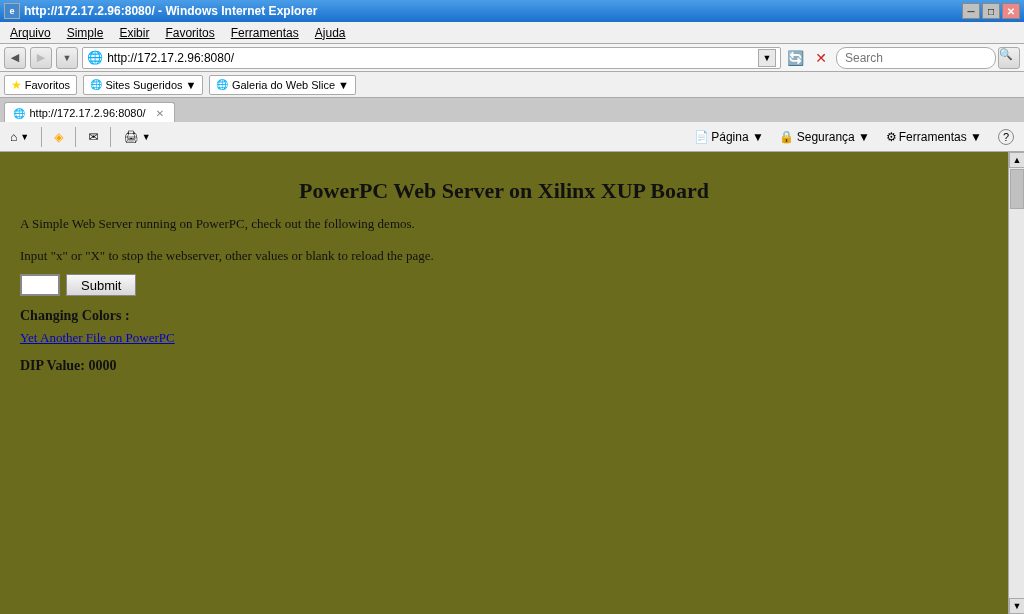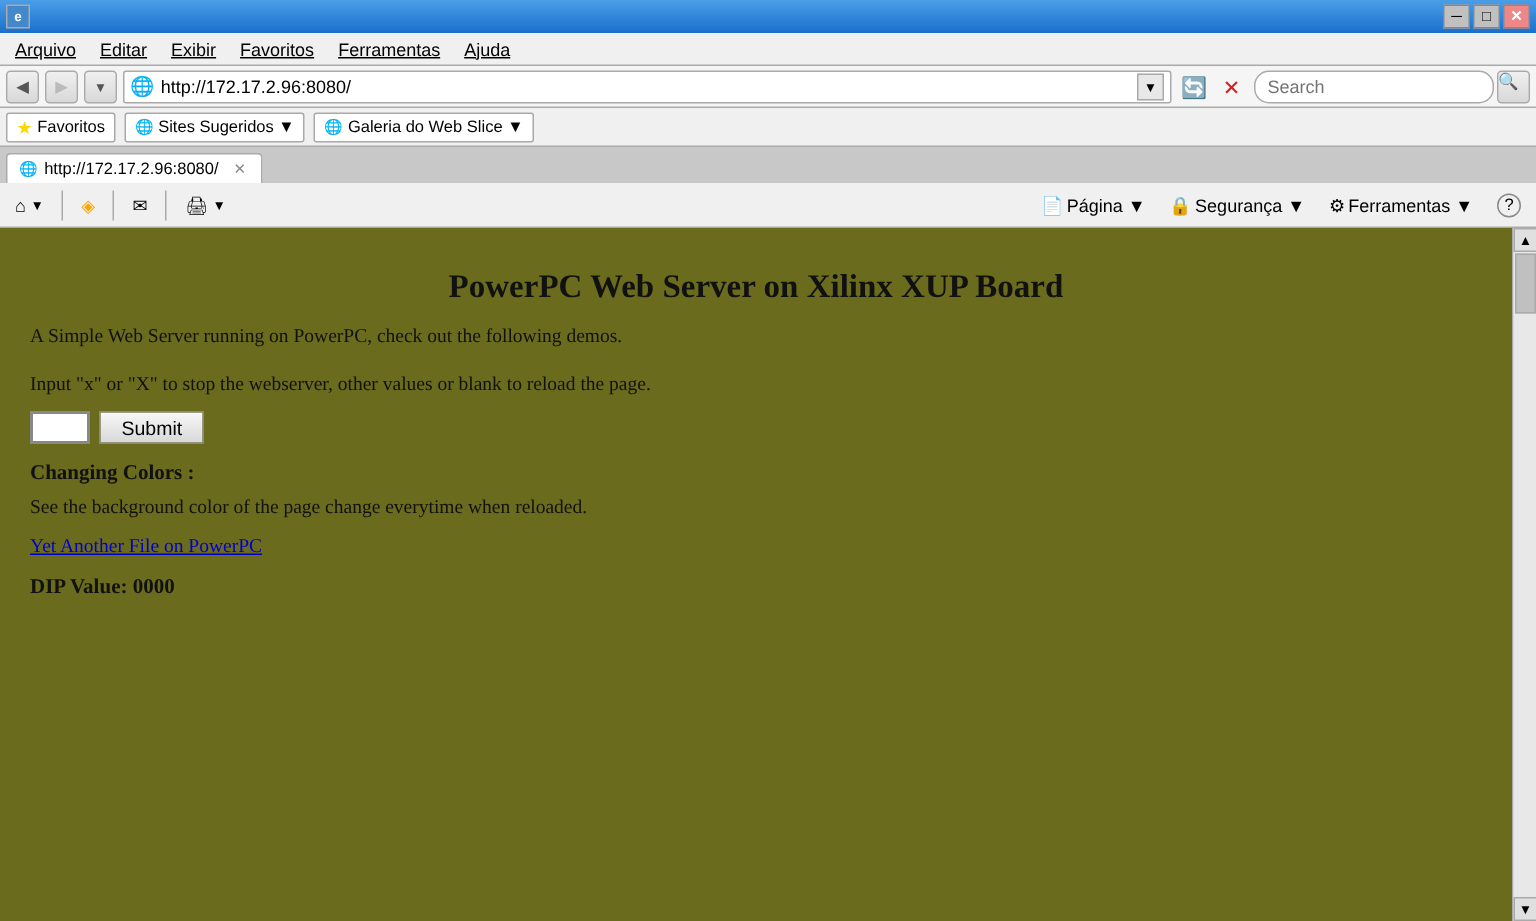--- a/index.html
+++ b/index.html
@@ -262,31 +262,32 @@
       font-family: 'Times New Roman', serif;
       font-size: 13px;
     }
   </style>
 </head>
 <body>
 
 <div class="title-bar">
   <div class="title-bar-left">
     <div class="title-icon">e</div>
+    <span>http://172.17.2.96:8080/ - Windows Internet Explorer</span>
   </div>
   <div class="title-bar-right">
     <div class="title-btn">─</div>
     <div class="title-btn">□</div>
     <div class="title-btn" style="background:#e88;color:white;">✕</div>
   </div>
 </div>
 
 <div class="menu-bar">
   <span class="menu-item">Arquivo</span>
-  <span class="menu-item">Editar</span>
+  <span class="menu-item">Simple</span>
   <span class="menu-item">Exibir</span>
   <span class="menu-item">Favoritos</span>
   <span class="menu-item">Ferramentas</span>
   <span class="menu-item">Ajuda</span>
 </div>
 
 <div class="address-area">
   <div class="nav-btn">◀</div>
   <div class="nav-btn" style="color:#bbb;">▶</div>
   <div class="nav-btn" style="font-size:9px;">▼</div>
@@ -374,21 +375,20 @@
 
     
     <p class="section-text">Input "x" or "X" to stop the webserver, other values or blank to reload the page.</p>
     <div class="submit-area">
       <input class="text-input" type="text" style="">
       <button class="submit-btn">Submit</button>
     </div>
 
     
     <div class="section-title">Changing Colors :</div>
-    <p class="section-text">See the background color of the page change everytime when reloaded.</p>
     <a class="link">Yet Another File on PowerPC</a>
 
     
 
     
     <div class="section-title">DIP Value: 0000</div>
 
   </div>
   <div class="scrollbar">
     <div class="scroll-btn">▲</div>

